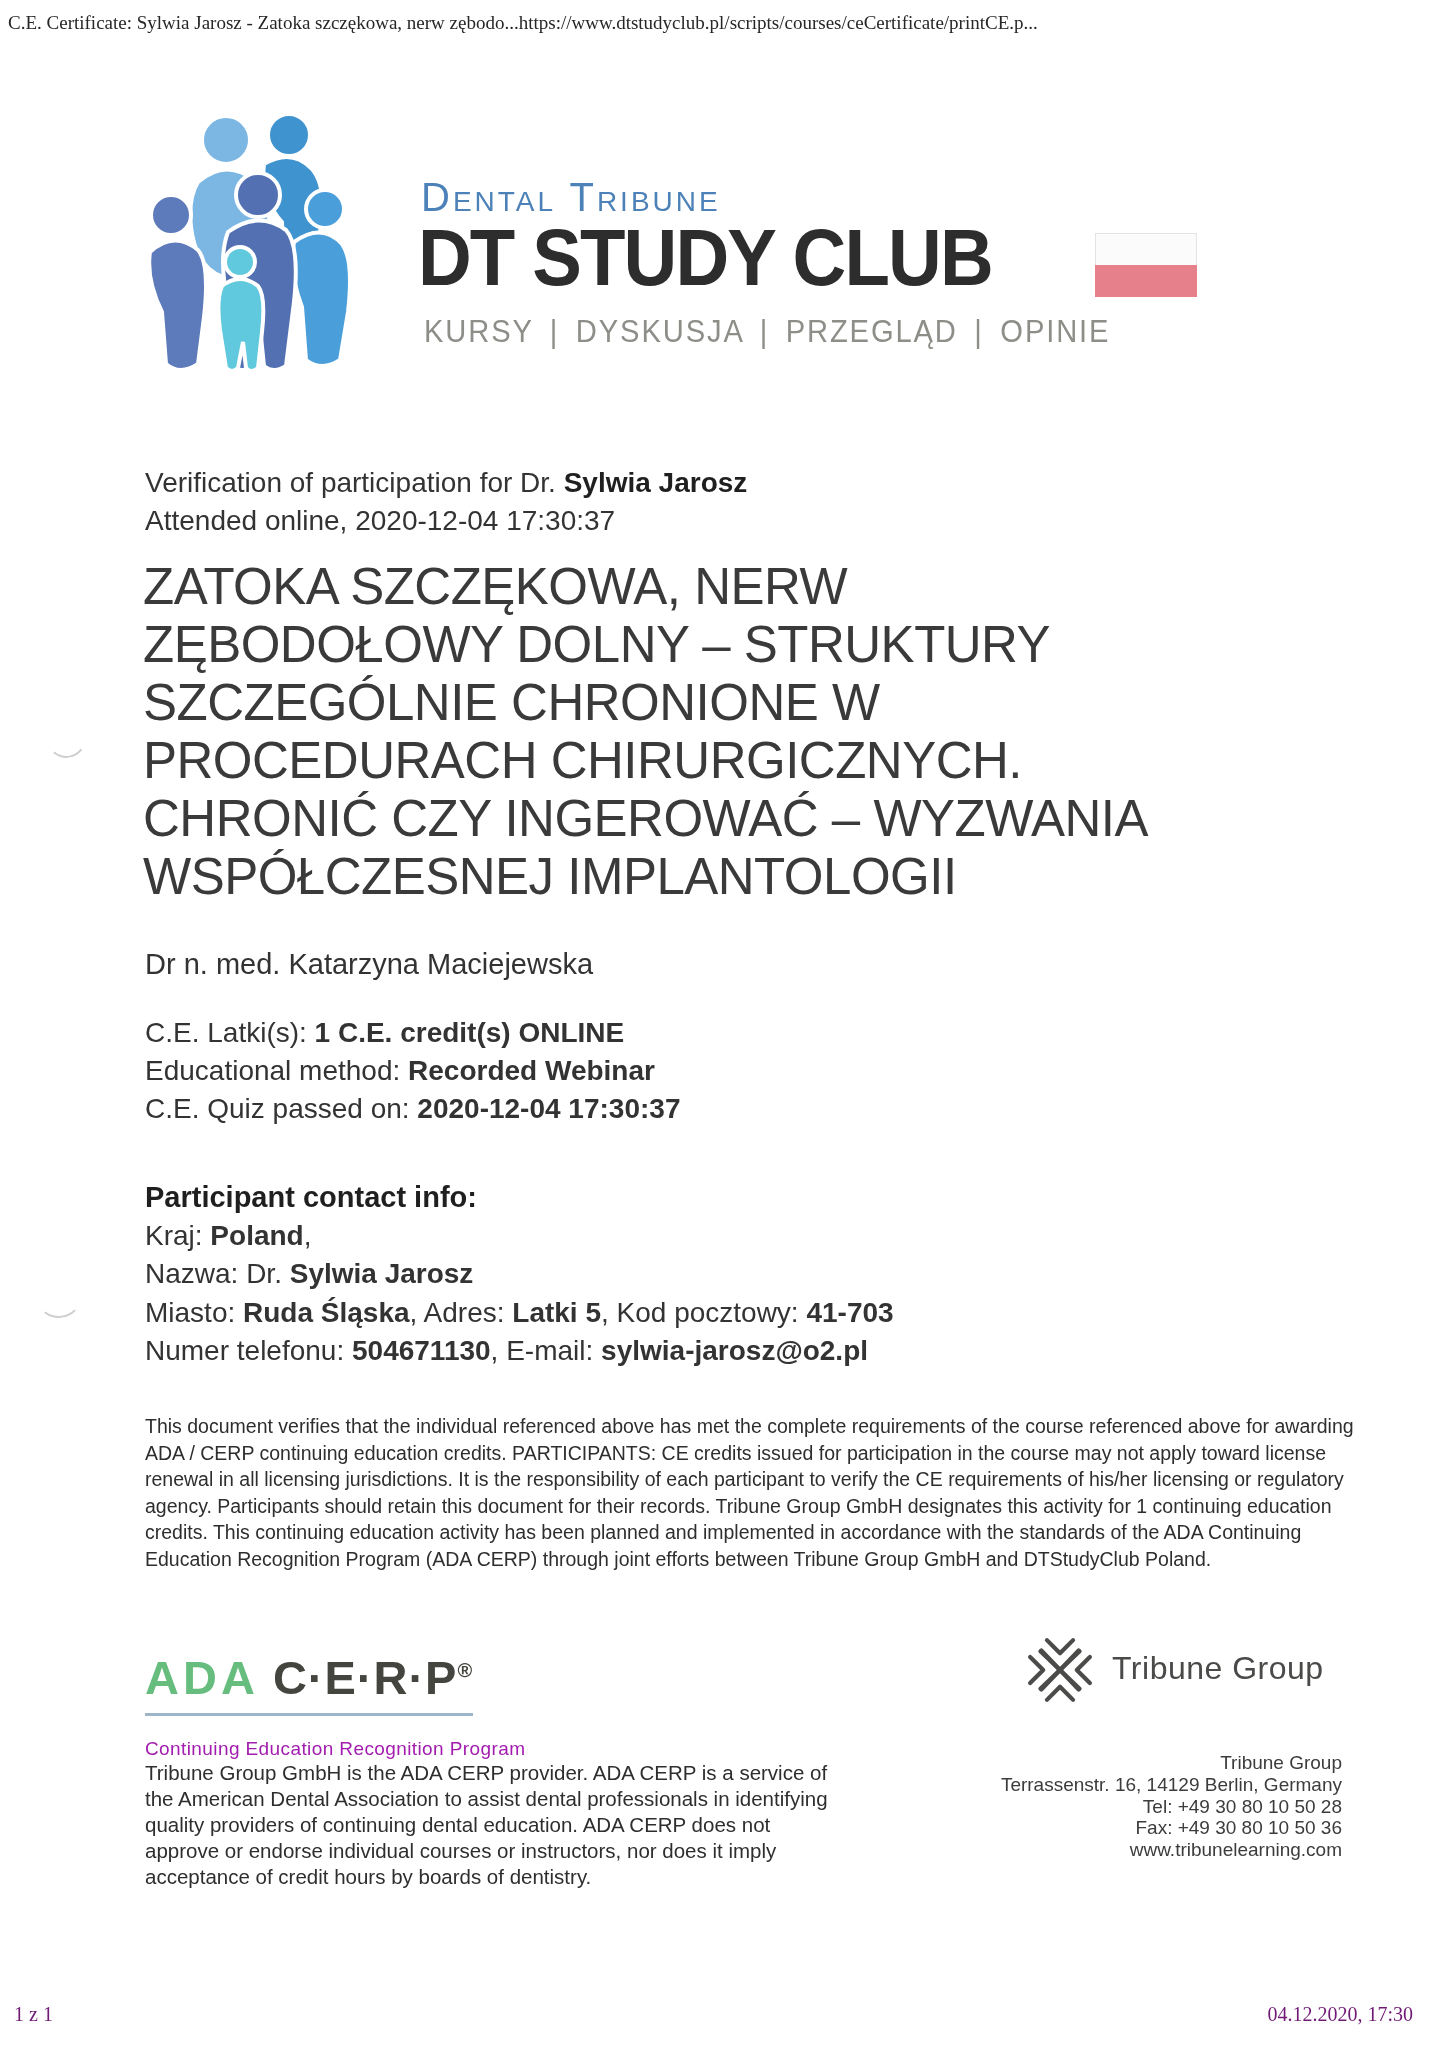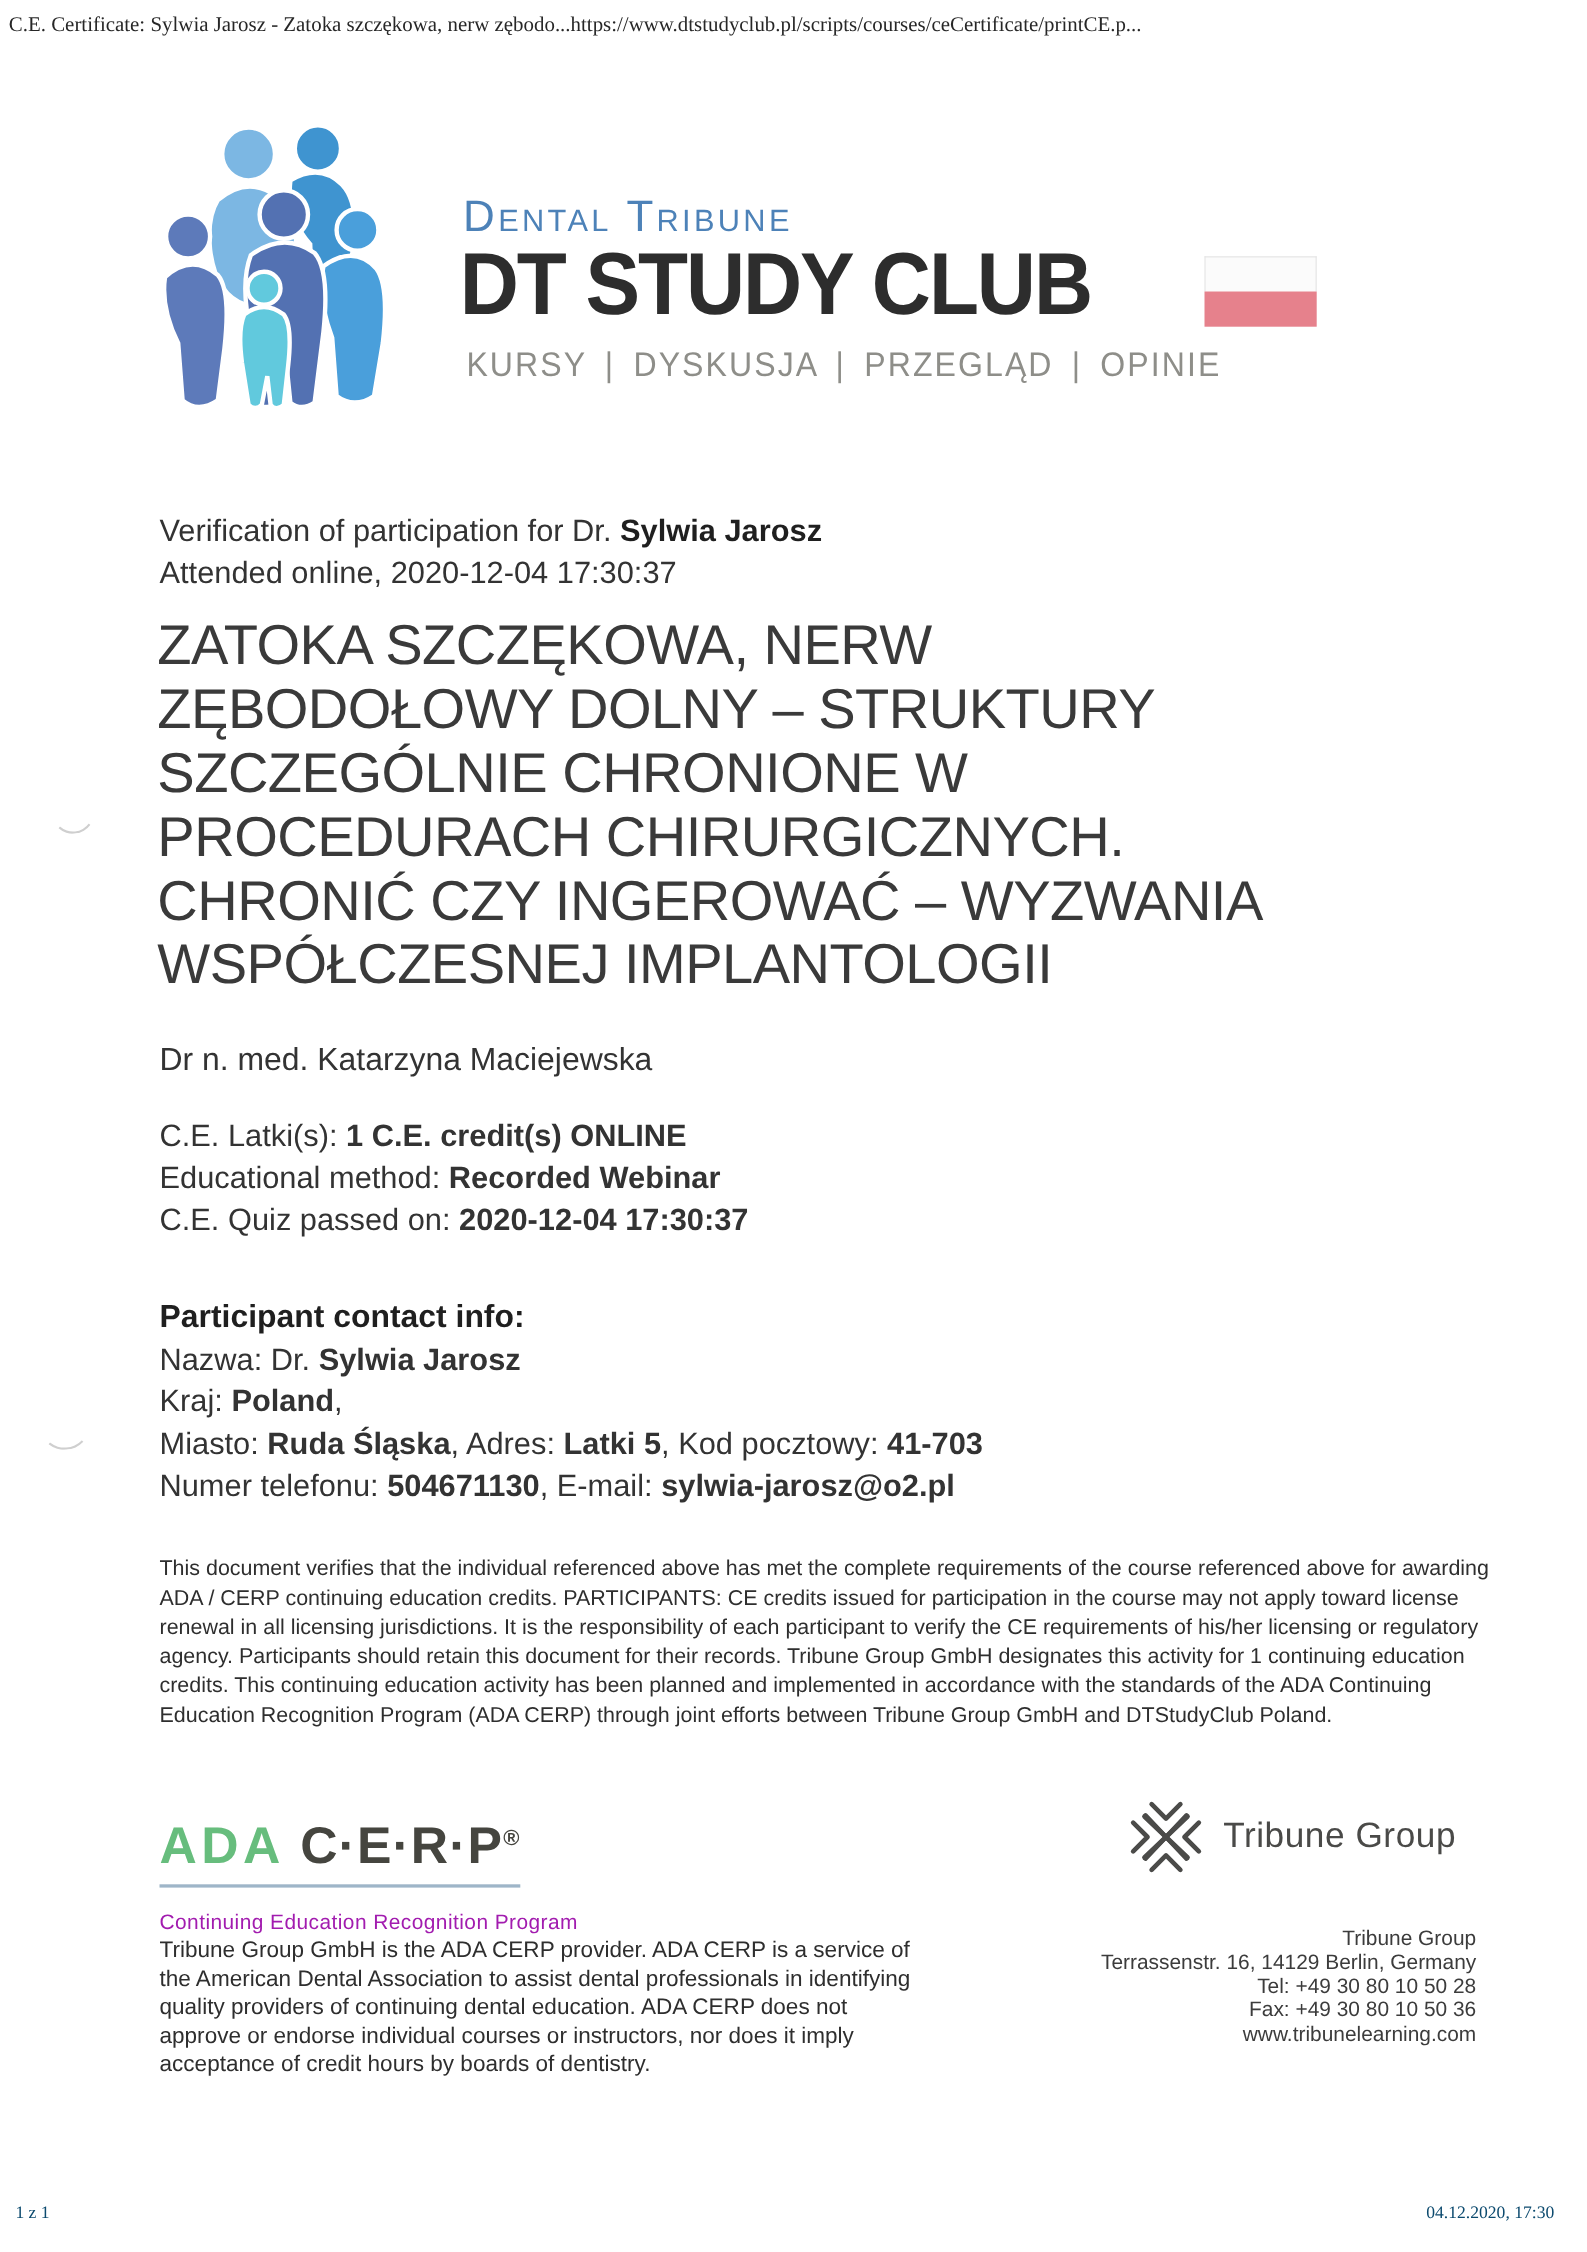--- a/index.html
+++ b/index.html
@@ -9,21 +9,21 @@
     font-family:"Liberation Sans", sans-serif; color:#333;
   }
   .abs { position:absolute; }
 
   
   .print-header {
     top:12px; left:8px; right:10px; display:flex; 
     font-family:"Liberation Serif", serif; font-size:19px; color:#272727;
   }
   .print-footer {
-    font-family:"Liberation Serif", serif; font-size:16px; color:#0c4a6e;
+    font-family:"Liberation Serif", serif; font-size:20px; color:#701a75;
   }
   .footer-left  { left:14px;  top:2003px; }
   .footer-right { right:30px; top:2003px; }
 
   
   .people-icon { left:136px; top:102px; }
   .brand-top {
     left:421px; top:175px;
     font-family:Liberation Sans, sans-serif; font-variant:small-caps;
     font-size:40px; letter-spacing:3px; color:#4d82b8;
@@ -143,22 +143,22 @@
 <div class="abs speaker">Dr n. med. Katarzyna Maciejewska</div>
 
 <div class="abs credits">
   <div><span>C.E. Latki(s): </span><b>1 C.E. credit(s) ONLINE</b></div>
   <div><span>Educational method: </span><b>Recorded Webinar</b></div>
   <div><span>C.E. Quiz passed on: </span><b>2020-12-04 17:30:37</b></div>
 </div>
 
 <div class="abs participant">
   <div class="heading">Participant contact info:</div>
+  <div><span>Kraj: </span><b>Poland</b><span>,</span></div>
   <div><span>Nazwa: Dr. </span><b>Sylwia Jarosz</b></div>
-  <div><span>Kraj: </span><b>Poland</b><span>,</span></div>
   <div><span>Miasto: </span><b>Ruda Śląska</b><span>, Adres: </span><b>Latki 5</b><span>, Kod pocztowy: </span><b>41-703</b></div>
   <div><span>Numer telefonu: </span><b>504671130</b><span>, E-mail: </span><b>sylwia-jarosz@o2.pl</b></div>
 </div>
 
 <div class="abs legal">This document verifies that the individual referenced above has met the complete requirements of the course referenced above for awarding ADA / CERP continuing education credits. PARTICIPANTS: CE credits issued for participation in the course may not apply toward license renewal in all licensing jurisdictions. It is the responsibility of each participant to verify the CE requirements of his/her licensing or regulatory agency. Participants should retain this document for their records. Tribune Group GmbH designates this activity for 1 continuing education credits. This continuing education activity has been planned and implemented in accordance with the standards of the ADA Continuing Education Recognition Program (ADA CERP) through joint efforts between Tribune Group GmbH and DTStudyClub Poland.</div>
 
 <div class="abs ada-block">
   <div class="ada-lockup">
     <span class="ada-green">ADA</span><span> </span><span class="cerp-dark">C·E·R·P</span><span class="ada-reg">®</span>
   </div>

